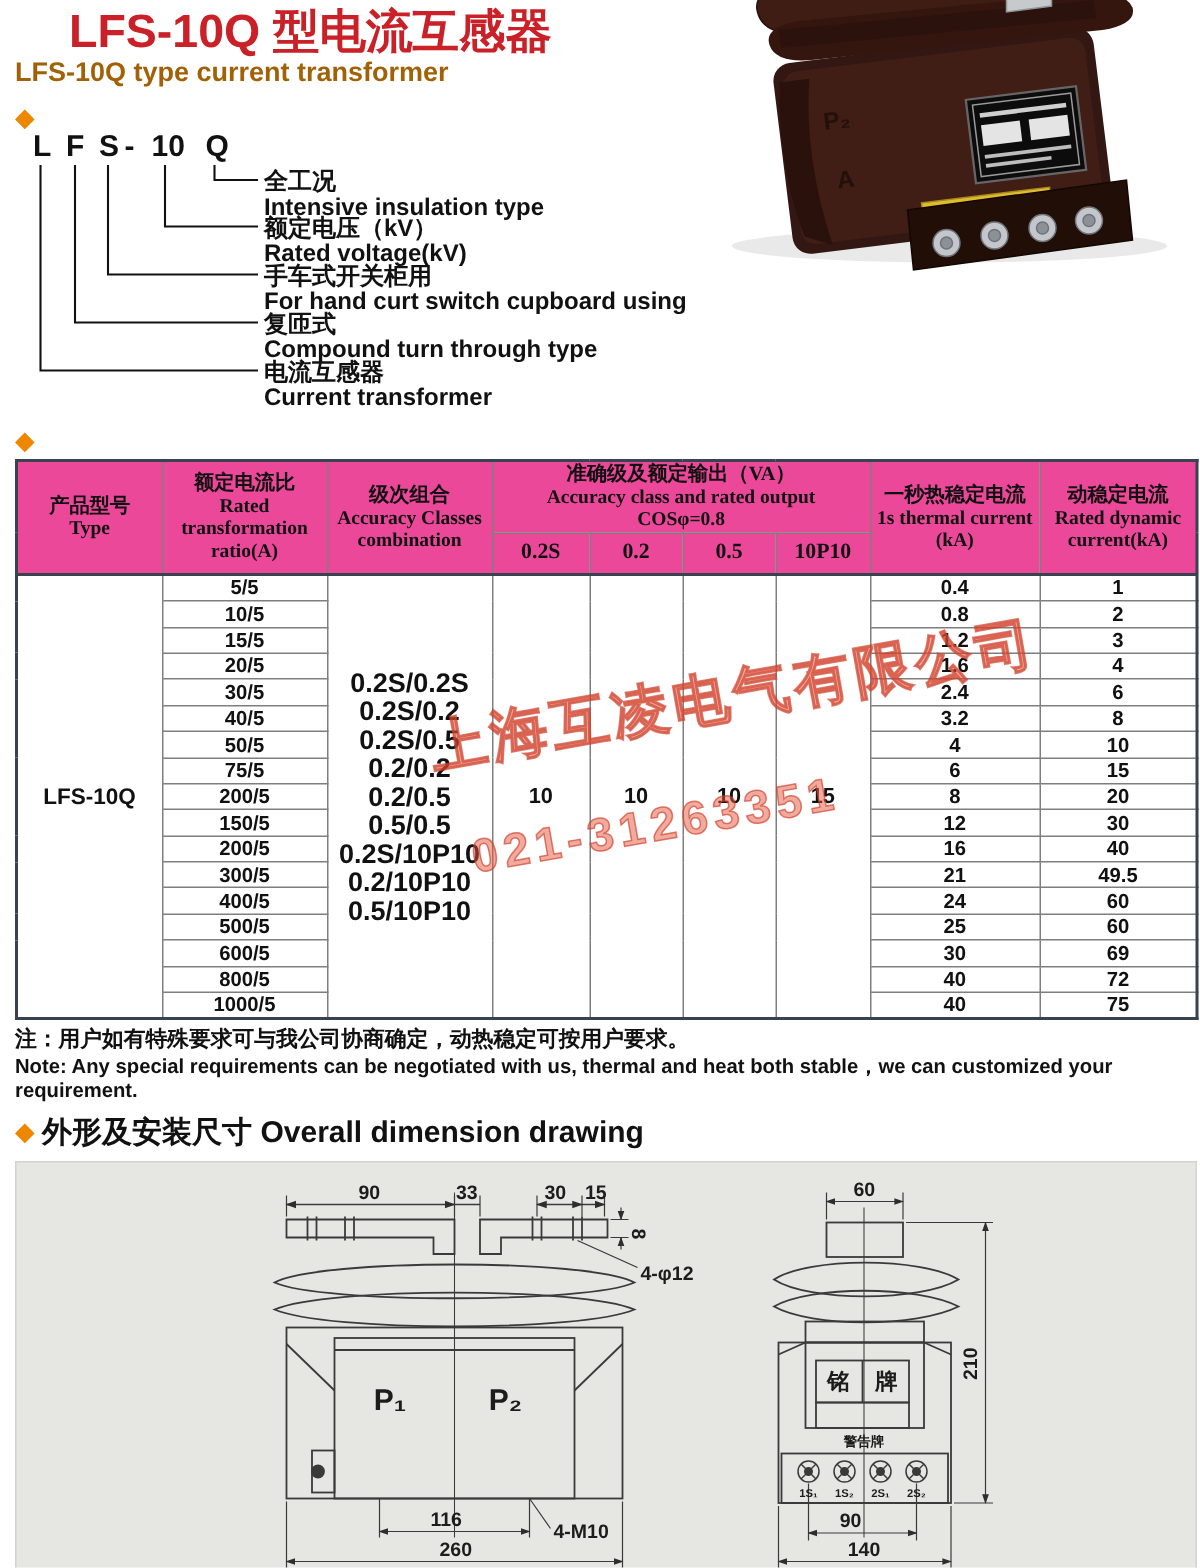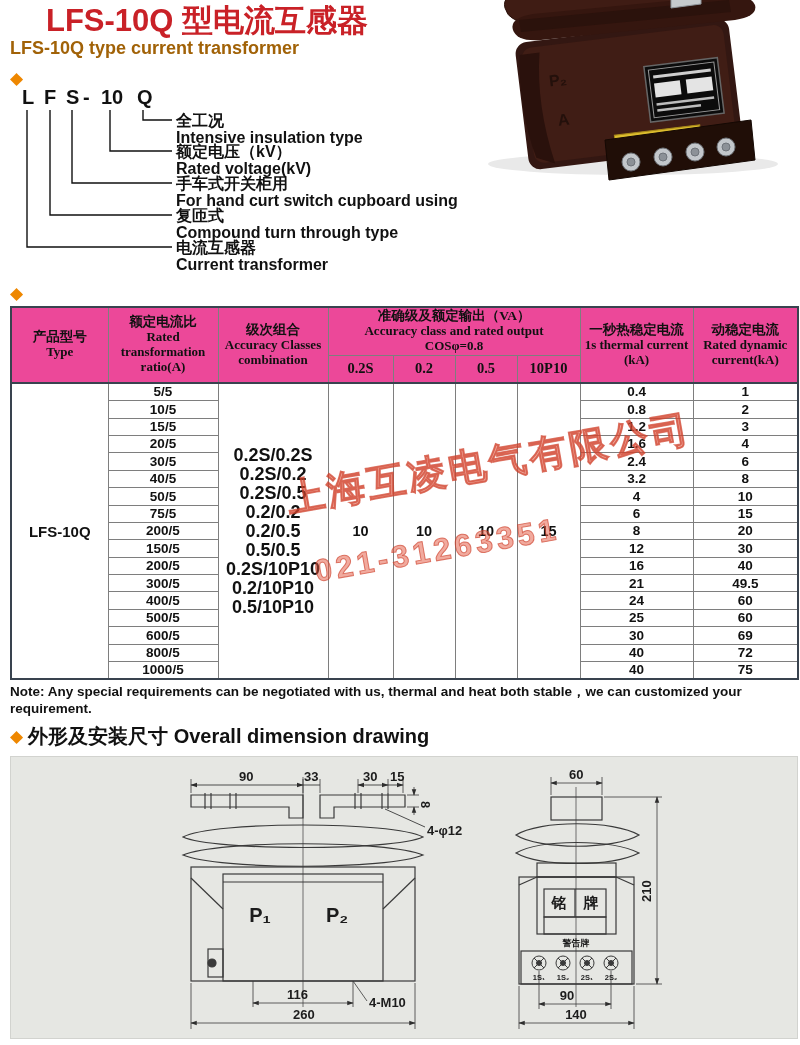--- a/index.html
+++ b/index.html
@@ -317,20 +317,21 @@
             <td>75</td>
           </tr>
         </tbody>
     </table>
 
     <div class="watermark wm1">上海互凌电气有限公司</div>
     <div class="watermark wm2">021-31263351</div>
   </div>
 
   <div class="notes">
+    <div class="note-cn">注：用户如有特殊要求可与我公司协商确定，动热稳定可按用户要求。</div>
     <div class="note-en">Note: Any special requirements can be negotiated with us, thermal and heat both stable，we can customized your requirement.</div>
   </div>
 
   <div class="sec-head hd3">
     <span class="diamond">◆</span>
     <span>外形及安装尺寸 Overall dimension drawing</span>
   </div>
 
   <div class="dim-panel">
 

